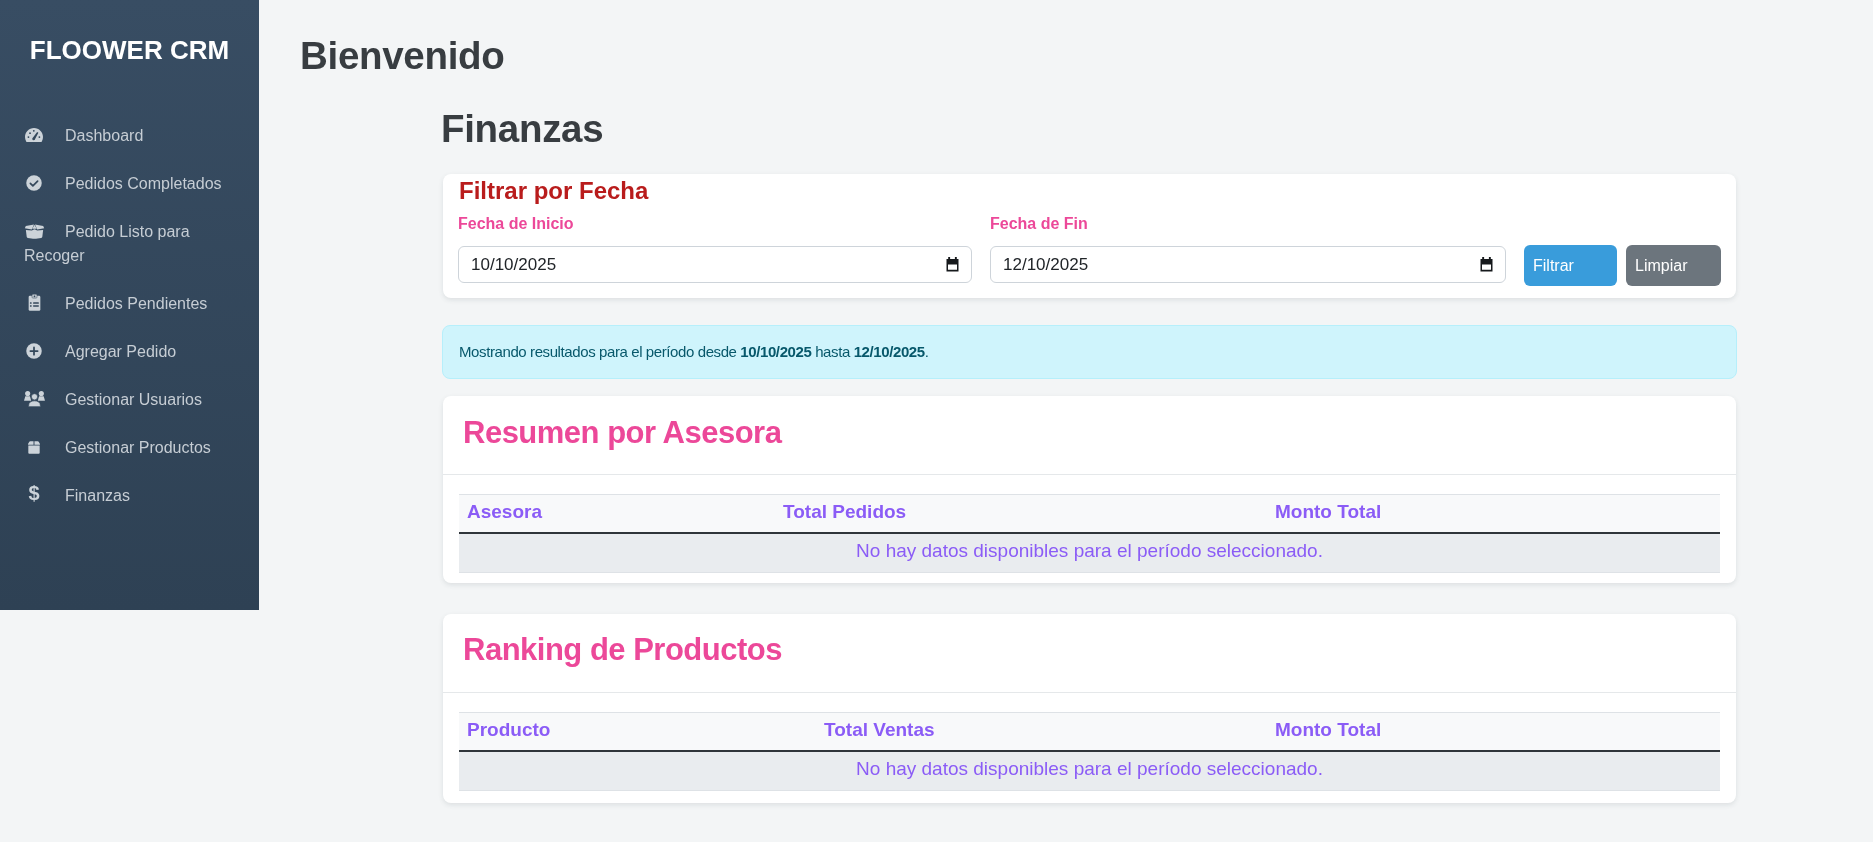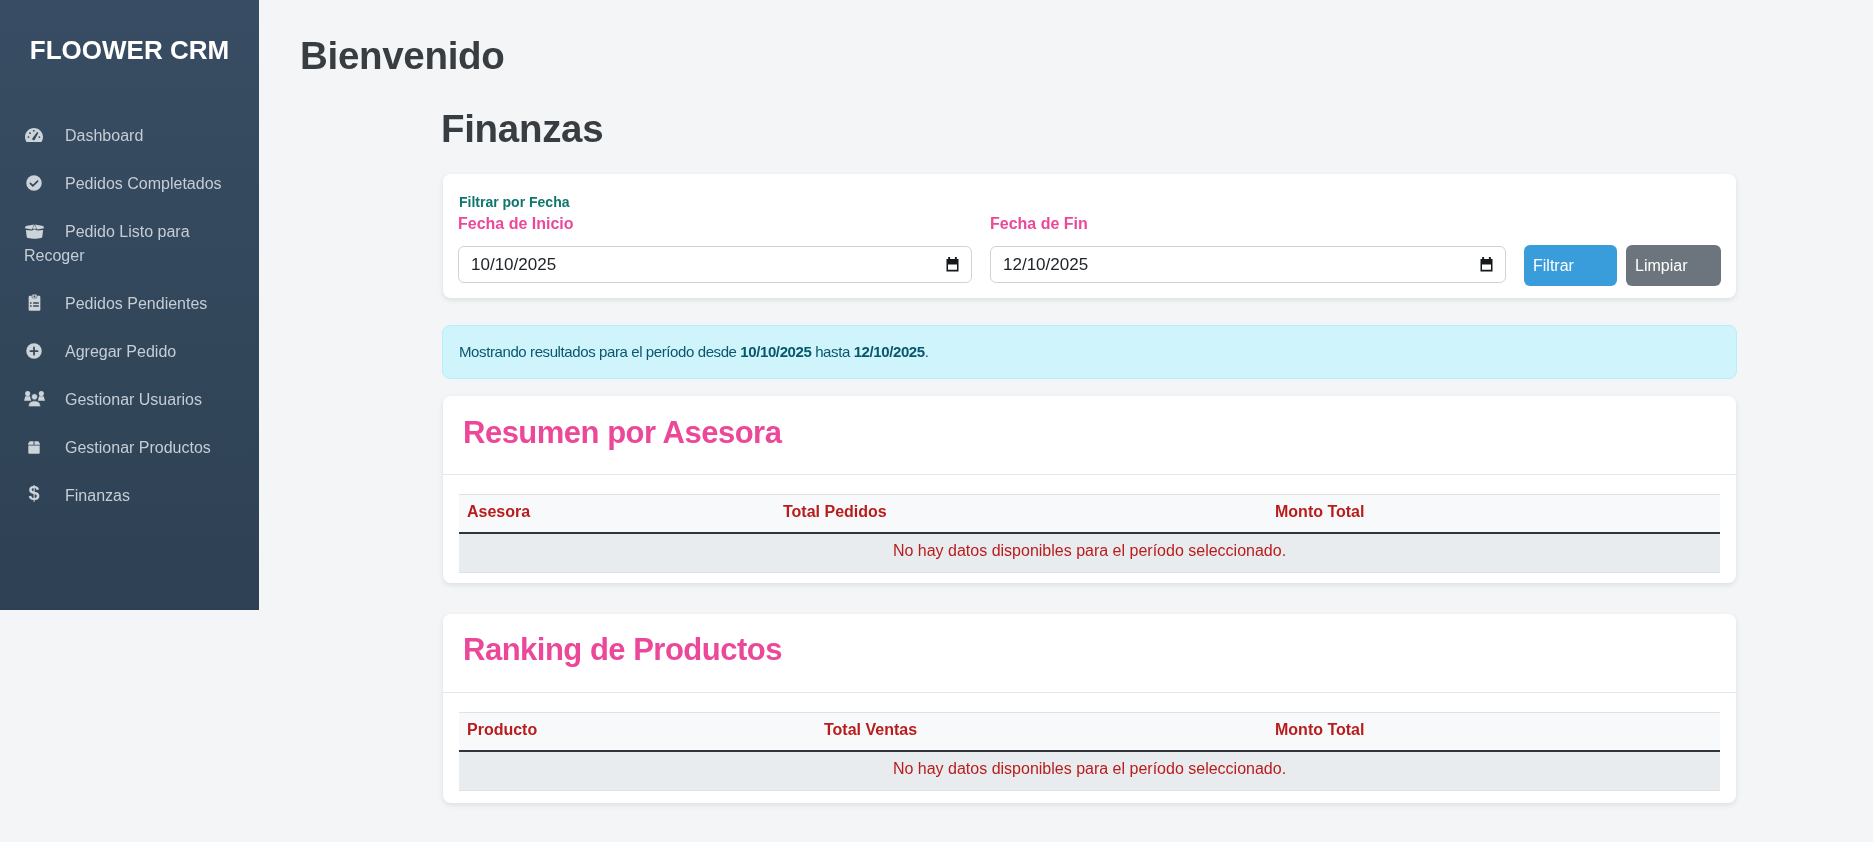--- a/index.html
+++ b/index.html
@@ -20,21 +20,21 @@
   
   #main { position:absolute; left:259px; top:0; width:1614px; height:842px; }
   #h-bienvenido { position:absolute; left:41px; top:32px; font-size:38.5px; font-weight:700; color:#383d41; line-height:48px; letter-spacing:-0.3px; }
   #h-finanzas  { position:absolute; left:182px; top:105px; font-size:38.5px; font-weight:700; color:#383d41; line-height:48px; letter-spacing:-0.3px; }
 
   .card { position:absolute; left:184px; width:1293px; background:#fff; border-radius:8px;
           box-shadow:0 2px 5px rgba(60,70,80,0.12); }
 
   
   #card-filter { top:174px; height:124px; }
-  #t-filtrar { position:absolute; left:16px; top:15px; font-size:14px; font-weight:700; color:#0f766e; line-height:27px; }
+  #t-filtrar { position:absolute; left:16px; top:3px; font-size:24px; font-weight:700; color:#b91c1c; line-height:27px; }
   .flabel { position:absolute; top:38px; font-size:16px; font-weight:700; color:#ec4899; line-height:24px; }
   #l-inicio { left:15px; }
   #l-fin { left:547px; }
   .dinput { position:absolute; top:72px; height:37px; border:1px solid #ced4da; border-radius:6px;
             background:#fff; font-size:17px; color:#212529; line-height:35px; padding-left:12px; }
   #in1 { left:15px; width:514px; }
   #in2 { left:547px; width:516px; }
   .cal { position:absolute; top:10px; line-height:0; }
   .cal svg { display:block; }
   #in1 .cal { left:487px; }
@@ -46,21 +46,21 @@
 
   
   #alert { position:absolute; left:183px; top:325px; width:1295px; height:54px; background:#cff4fc;
            border:1px solid #b6effb; border-radius:8px; color:#07586b; font-size:15px; letter-spacing:-0.4px;
            line-height:52px; padding-left:16px; }
 
   
   .tcard h2 { position:absolute; left:20px; top:18px; font-size:31px; font-weight:700; color:#ec4899; line-height:38px; letter-spacing:-0.5px; }
   .divider { position:absolute; left:0; top:78px; width:100%; height:1px; background:#e5e8ea; }
   .twrap { position:absolute; left:16px; right:16px; top:98px; }
-  table { width:100%; border-collapse:collapse; font-size:16px; color:#b91c1c; }
+  table { width:100%; border-collapse:collapse; font-size:19px; color:#8b5cf6; }
   thead th { background:#f8f9fa; text-align:left; font-weight:700; padding:5px 8px 8px; line-height:24px;
              border-top:1px solid #dee2e6; border-bottom:2px solid #2f353a; }
   tbody td { background:#e9ecef; text-align:center; padding:5px 22px 9px; line-height:24px; border-bottom:1px solid #dee2e6; }
   #card-resumen { top:396px; height:187px; }
   #card-ranking { top:614px; height:189px; }
   #card-ranking h2 { top:17px; }
 </style>
 </head>
 <body>
 

